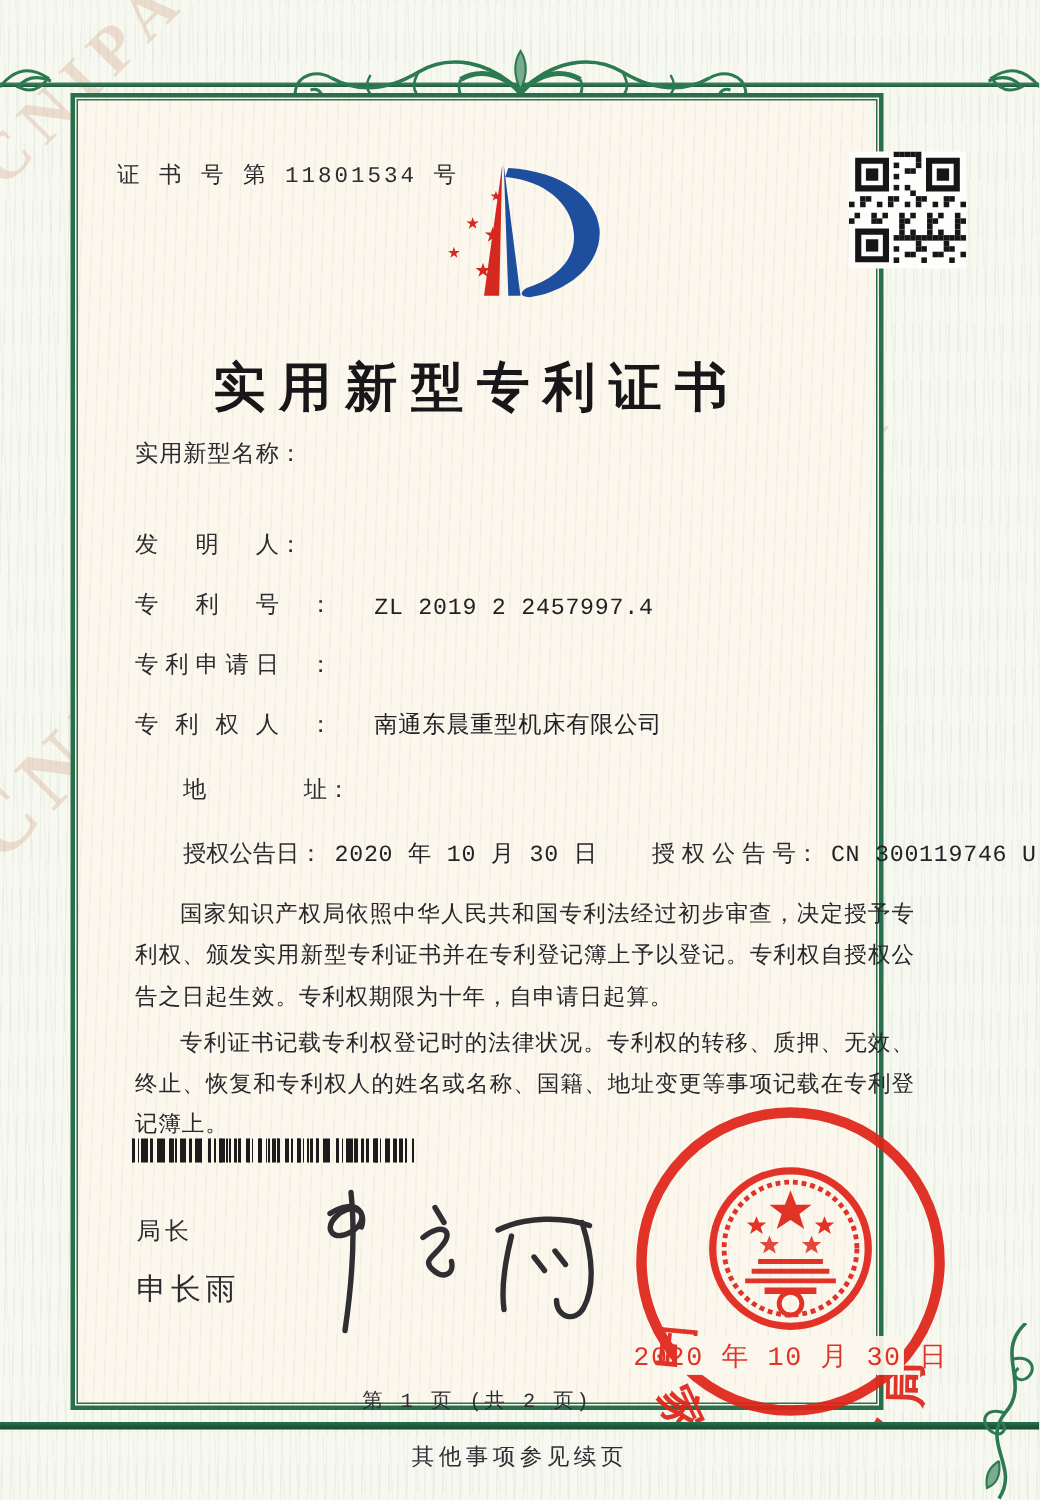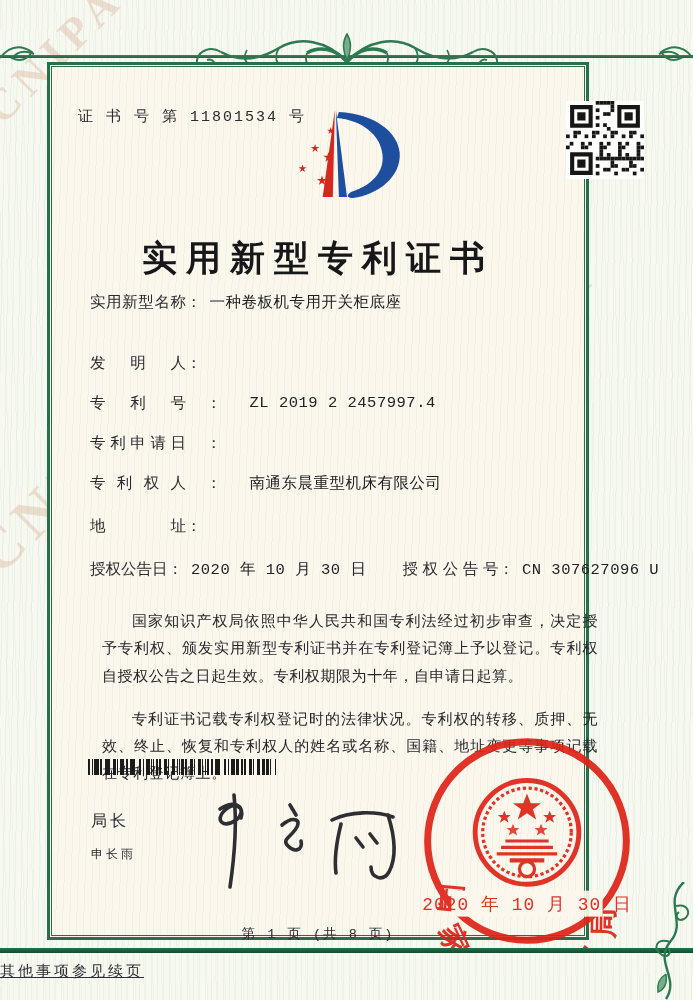--- a/index.html
+++ b/index.html
@@ -35,22 +35,22 @@
   .wm4{left:232px;top:694px;font-size:40px;color:rgba(210,168,140,0.26);}
   
   .top-line{position:absolute;left:0;top:55px;width:693px;height:3px;
     background:linear-gradient(#48825f,#1c5c3d);}
   .top-flourish{position:absolute;left:187px;top:22px;width:320px;height:64px;}
   .corner-curl{position:absolute;top:40px;width:40px;height:32px;}
   .corner-curl.left{left:0;}
   .corner-curl.right{right:0;transform:scaleX(-1);}
   .bottom-line{position:absolute;left:0;top:948px;width:693px;height:5px;
     background:linear-gradient(#2a6f4b,#14492e);}
-  .bottom-note{position:absolute;left:0;top:962px;width:693px;text-align:left;
-    font-size:15px;letter-spacing:3px;color:#2e2e33;text-decoration:underline;}
+  .bottom-note{position:absolute;left:0;top:962px;width:693px;text-align:center;
+    font-size:15px;letter-spacing:3px;color:#2e2e33;}
   .br-ornament{position:absolute;left:642px;top:882px;width:50px;height:118px;}
   
   .frame{
     position:absolute;left:47px;top:62px;width:542px;height:878px;
     border:3px solid #2a6f4b;
     background-color:#fcf7ec;
     background-image:
       repeating-linear-gradient(92deg, rgba(150,182,156,0.10) 0 1px, transparent 1px 7px);
     box-sizing:border-box;
     font-family:Liberation Mono, monospace;
@@ -62,49 +62,49 @@
   
   .cert-no{position:absolute;left:28px;top:42px;font-size:15px;letter-spacing:2px;color:#2b2b30;}
   .logo{position:absolute;left:222px;top:38px;width:152px;height:98px;}
   .qr{position:absolute;left:516px;top:36px;width:78px;height:78px;background:#fdfdfb;}
   .title{
     position:absolute;left:0;top:146px;width:100%;
     text-align:center;font-size:35px;font-weight:700;letter-spacing:9px;color:#17171a;margin-top:24px;
   }
   
   .fields{position:absolute;left:40px;top:226px;width:530px;font-size:15.5px;}
-  .frow{display:flex;align-items:center;height:22px;white-space:nowrap;}
+  .frow{display:flex;align-items:flex-end;height:22px;white-space:nowrap;}
   .frow.gap-big{margin-top:39px;}
   .frow.gap-std{margin-top:18px;gap:20px;}
-  .frow.gap-mid{margin-top:21px;}
+  .frow.gap-mid{margin-top:21px;margin-left:32px;}
   .frow:first-child{margin-top:0;}
   .flabel{
     display:inline-block;width:96px;
     text-align:justify;text-align-last:justify;-moz-text-align-last:justify;
     color:#2b2b30;
   }
   .fcolon{display:inline-block;margin-right:8px;color:#2b2b30;}
   .fvalue{letter-spacing:0.5px;color:#222226;}
   .grant-right{margin-left:36px;display:flex;align-items:baseline;}
   
   .paras{
     position:absolute;left:36px;top:528px;width:528px;
     font-size:15px;line-height:1.82;letter-spacing:0.6px;
     text-align:justify;color:#27272b;
   }
-  .paras p{margin:16px;text-indent:2em;}
+  .paras p{margin:4px;text-indent:2em;}
   
   .barcode{
     position:absolute;left:38px;top:694px;width:188px;height:16px;
     background-image:
       repeating-linear-gradient(90deg,#1b1b1b 0 2px,transparent 2px 4px,#1b1b1b 4px 5px,transparent 5px 8px,#1b1b1b 8px 11px,transparent 11px 12px,#1b1b1b 12px 13px,transparent 13px 17px),
       repeating-linear-gradient(90deg,#1b1b1b 0 1px,transparent 1px 6px,#1b1b1b 6px 8px,transparent 8px 13px);
   }
   .signer-title{position:absolute;left:41px;top:746px;font-size:16px;letter-spacing:3px;color:#2b2b30;}
-  .signer-name{position:absolute;left:41px;top:781px;font-size:12px;letter-spacing:3px;color:#2b2b30;}
+  .signer-name{position:absolute;left:41px;top:781px;font-size:20px;letter-spacing:3px;color:#2b2b30;}
   .signature{position:absolute;left:140px;top:724px;width:228px;height:104px;}
   .seal{position:absolute;left:369px;top:668px;width:216px;height:216px;opacity:0.92;}
   .page-no{
     position:absolute;left:0;top:860px;width:100%;text-align:center;
     font-size:13.5px;letter-spacing:2px;color:#2d2d32;
   }
   .green{stroke:#2c7a50;fill:none;}
 </style>
 </head>
 <body>
@@ -248,21 +248,20 @@
             </g>
         </g>
       </svg>
 
       <div class="title">实用新型专利证书</div>
 
       <div class="fields">
         <div class="frow">
           <span class="flabel">实用新型名称</span>
             <span class="fcolon">：</span>
-          <span class="fvalue">一种卷板机专用开关柜底座</span>
         </div>
         <div class="frow gap-big">
           <span class="flabel">发明人</span>
             <span class="fcolon">：</span>
         </div>
         <div class="frow gap-std">
           <span class="flabel">专利号</span>
             <span class="fcolon">：</span>
           <span class="fvalue">ZL 2019 2 2457997.4</span>
         </div>
@@ -279,21 +278,21 @@
           <span class="flabel">地址</span>
             <span class="fcolon">：</span>
         </div>
         <div class="frow gap-mid">
           <span class="flabel">授权公告日</span>
             <span class="fcolon">：</span>
           <span class="fvalue">2020 年 10 月 30 日</span>
           <span class="grant-right">
             <span class="flabel">授权公告号</span>
               <span class="fcolon">：</span>
-            <span class="fvalue">CN 307627096 U</span>
+            <span class="fvalue">CN 300119746 U</span>
           </span>
         </div>
       </div>
 
       <div class="paras">
         <p>国家知识产权局依照中华人民共和国专利法经过初步审查，决定授予专利权、颁发实用新型专利证书并在专利登记簿上予以登记。专利权自授权公告之日起生效。专利权期限为十年，自申请日起算。</p>
         <p>专利证书记载专利权登记时的法律状况。专利权的转移、质押、无效、终止、恢复和专利权人的姓名或名称、国籍、地址变更等事项记载在专利登记簿上。</p>
       </div>
 
       <div class="barcode"></div>
@@ -333,21 +332,21 @@
           <polygon points="87,84 88.6,88 93,88 89.6,90.7 90.9,95 87,92.4 83.1,95 84.4,90.7 81,88 85.4,88" opacity="0.9"></polygon>
           <polygon points="113,84 114.6,88 119,88 115.6,90.7 116.9,95 113,92.4 109.1,95 110.4,90.7 107,88 111.4,88" opacity="0.9"></polygon>
         </g>
         <text font-size="26" font-weight="700" fill="#df2318" letter-spacing="14">
           <textPath href="#sealArc" startOffset="6" textLength="300" lengthAdjust="spacingAndGlyphs">国家知识产权局</textPath>
         </text>
         <rect x="30" y="146" width="140" height="24" fill="#fcf7ec"></rect>
         <text x="100" y="164" font-size="16.5" fill="#df2318" text-anchor="middle" letter-spacing="1">2020 年 10 月 30 日</text>
       </svg>
 
-      <div class="page-no">第 1 页 (共 8 页)</div>
+      <div class="page-no">第 1 页 (共 2 页)</div>
 
     </div>
   </div>
 
   <div class="bottom-line"></div>
   <div class="bottom-note">其他事项参见续页</div>
   <svg class="br-ornament" viewBox="0 0 50 118">
     <path class="green" stroke-width="2.4" d="M42,0 C20,20 46,40 28,60 C12,80 38,96 24,117"></path>
     <path class="green" stroke-width="2" d="M28,60 c-14,-5 -18,7 -8,13 c6,3 10,-2 6,-7"></path>
     <path class="green" stroke-width="2" d="M34,24 c12,-3 16,8 8,13 c-6,3 -10,-3 -5,-7"></path>

